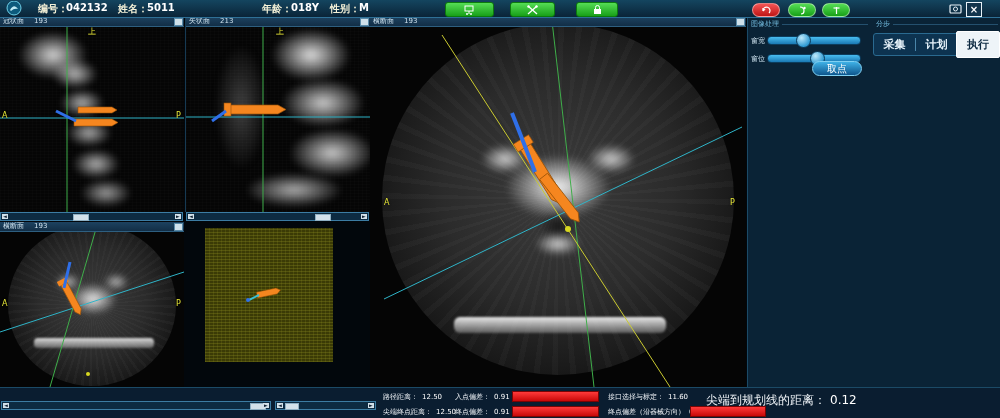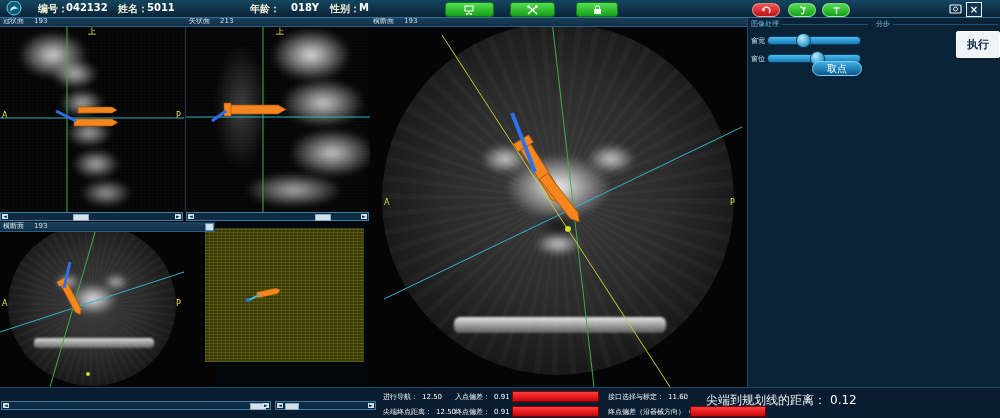--- a/index.html
+++ b/index.html
@@ -14,21 +14,21 @@
   .tb-val{color:#ffffff;}
   .gbtn{position:absolute;top:2px;height:13px;border-radius:3px;border:1px solid #0c7a0c;
         background:linear-gradient(#55dd55,#18a018);display:flex;align-items:center;justify-content:center;}
   .pillbtn{position:absolute;top:3px;width:26px;height:12px;border-radius:7px;
         display:flex;align-items:center;justify-content:center;border:1px solid rgba(255,255,255,.45);}
   .pill-red{background:linear-gradient(#f35555,#bf1515);}
   .pill-green{background:linear-gradient(#55dd55,#17a017);}
   .winbtn{position:absolute;top:2px;width:14px;height:13px;display:flex;align-items:center;justify-content:center;}
 
   
-  .vp{position:absolute;background:#050505;overflow:hidden;padding-left:31px;}
+  .vp{position:absolute;background:#050505;overflow:hidden;}
   .vph{position:absolute;left:0;top:0;right:0;height:9px;z-index:7;
        background:linear-gradient(#1d4260,#122e46);border-bottom:1px solid #2e5f80;
        color:#cfe2ee;font-size:7px;line-height:9px;display:flex;gap:10px;padding:0 3px;}
   .vph-btn{position:absolute;right:1px;top:1px;width:7px;height:6px;background:#cfe0ea;border:1px solid #5a8aa8;}
   .marker{position:absolute;color:#e8e838;font-size:8px;line-height:8px;z-index:8;text-shadow:0 0 2px #000;}
   .blob{position:absolute;border-radius:50%;filter:blur(3px);}
   .ct-circle{position:absolute;border-radius:50%;
       background:radial-gradient(circle at 50% 48%, #3d3d3d 0%, #2b2b2b 45%, #141414 78%, #020202 100%);}
   .streaks{position:absolute;border-radius:50%;opacity:.5;
       background:repeating-conic-gradient(rgba(255,255,255,0.05) 0deg 2deg, transparent 2deg 6deg);}
@@ -109,21 +109,21 @@
 
   <div class="topbar">
     <svg class="abs" style="left:6px;top:1px" width="16" height="15">
       <circle cx="8" cy="7" r="7" fill="#0d5a7c" stroke="#6fd0e8" stroke-width="1"></circle>
       <path d="M4 9 Q8 2 12 8 Q8 7 5 10 Z" fill="#bfeaf5"></path>
     </svg>
     <div class="tb-text" style="left:38px"><span>编号：</span></div>
     <div class="tb-text tb-val" style="left:66px">042132</div>
     <div class="tb-text" style="left:118px">姓名：</div>
     <div class="tb-text tb-val" style="left:147px">5011</div>
-    <div class="tb-text" style="left:250px">年龄：</div>
+    <div class="tb-text" style="left:262px">年龄：</div>
     <div class="tb-text tb-val" style="left:291px">018Y</div>
     <div class="tb-text" style="left:330px">性别：</div>
     <div class="tb-text tb-val" style="left:359px">M</div>
 
     <div class="gbtn" style="left:445px;width:47px">
       <svg width="11" height="10">
         <rect x="1" y="1" width="8" height="5" fill="none" stroke="#fff" stroke-width="1"></rect>
         <line x1="5" y1="6" x2="5" y2="9" stroke="#fff"></line>
           <circle cx="3" cy="9" r="1" fill="#fff"></circle>
           <circle cx="7" cy="9" r="1" fill="#fff"></circle>
@@ -316,20 +316,25 @@
     <div class="slbl" style="left:3px;top:37px">窗位</div>
     <div class="slider-track" style="left:19px;top:37px;width:92px">
       <div class="slider-thumb" style="left:42px"></div>
     </div>
     <div class="pill small" style="left:64px;top:44px;width:48px;height:13px">取点</div>
 
     <div class="gtitle" style="left:128px;top:3px">分步</div>
     <div class="gline" style="left:145px;top:7px;width:105px"></div>
   </div>
 
+  <div class="tabbar">
+    <div class="tab">采集</div>
+    <div class="tabdiv"></div>
+    <div class="tab">计划</div>
+  </div>
   <div class="tab-active">执行</div>
   <div class="gline abs" style="left:873px;top:57px;width:125px;background:#3d7ea6;height:1px"></div>
   <div class="robot-end">机械臂结束</div>
 
   <div class="tbl" style="top:84px;height:53px">
     <div class="tbl-head">
       <div>左侧</div>
       <div>颜色</div>
       <div>单选</div>
       <div>标定</div>
@@ -478,21 +483,21 @@
       <div class="hthumb" style="left:248px;width:14px"></div>
       <div class="harrow" style="right:1px">►</div>
     </div>
     <div class="hscroll" style="left:275px;top:13px;width:101px">
       <div class="harrow" style="left:1px">◄</div>
       <div class="hthumb" style="left:9px;width:12px"></div>
       <div class="harrow" style="right:1px">►</div>
     </div>
 
     <div class="st" style="left:383px;top:4px">
-      <span>进行导航：</span><b>12.50</b>
+      <span>路径距离：</span><b>12.50</b>
     </div>
     <div class="st" style="left:455px;top:4px">
       <span>入点偏差：</span><b>0.91</b>
     </div>
     <div class="redbar" style="left:512px;top:3px;width:85px"></div>
     <div class="st" style="left:608px;top:4px">
       <span>接口选择与标定：</span><b>11.60</b>
     </div>
     <div class="st" style="left:706px;top:4px;font-size:12px">
       <span>尖端到规划线的距离：</span><b>0.12</b>

